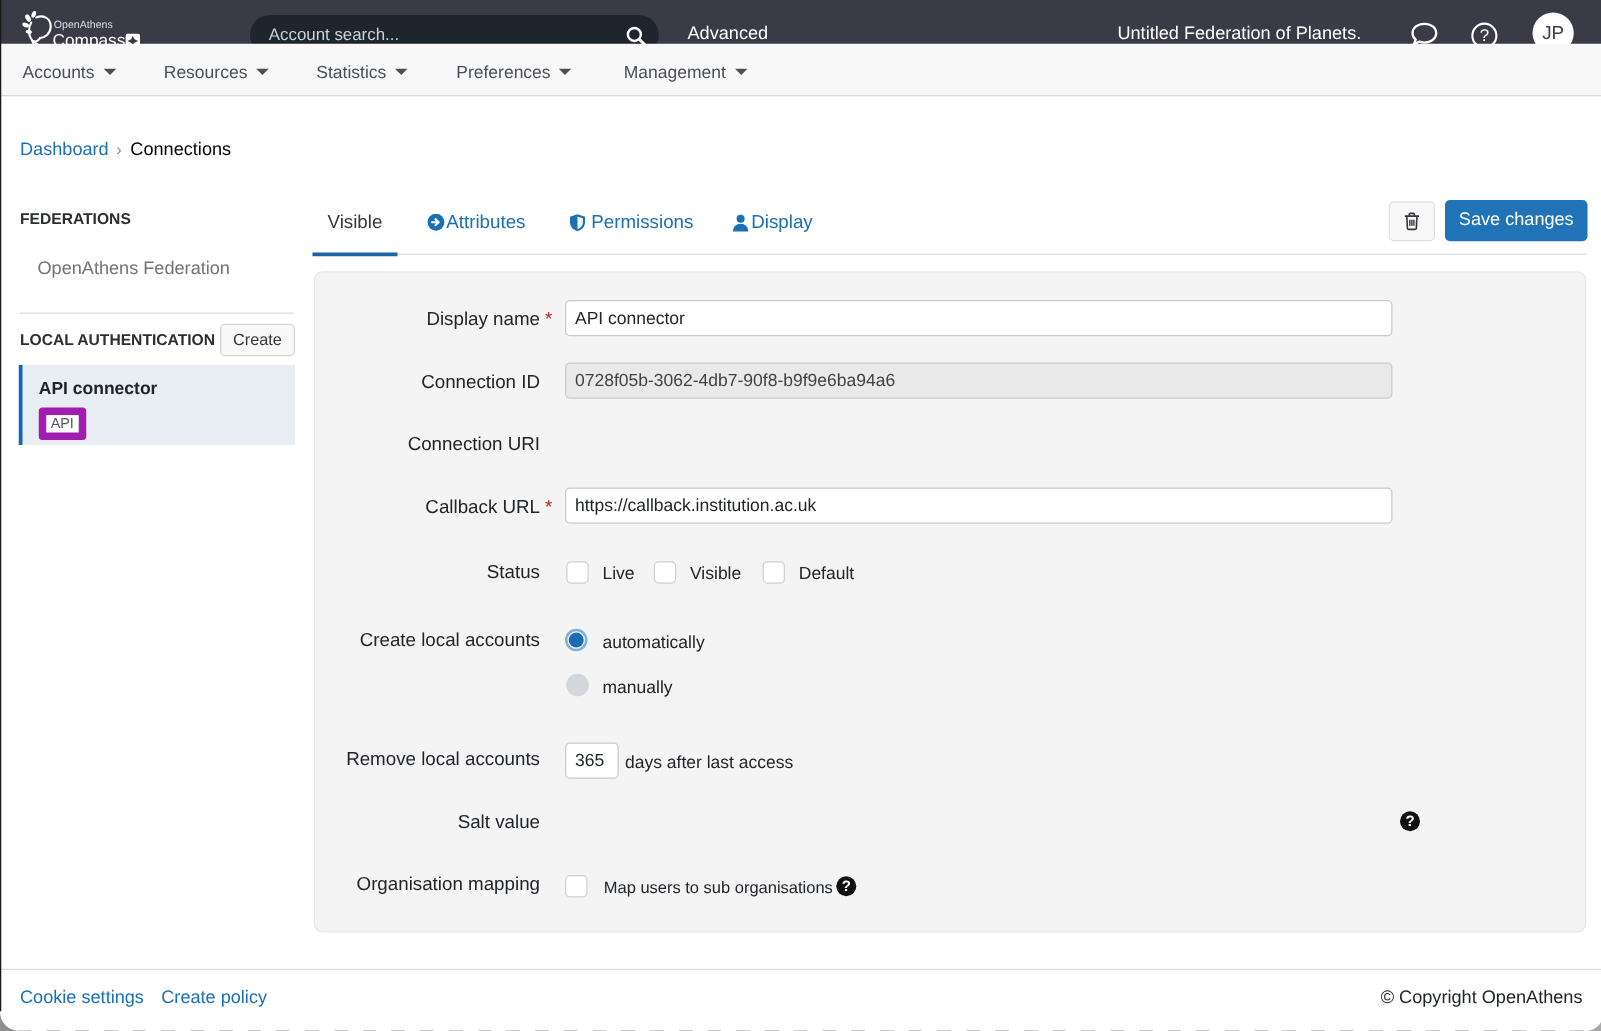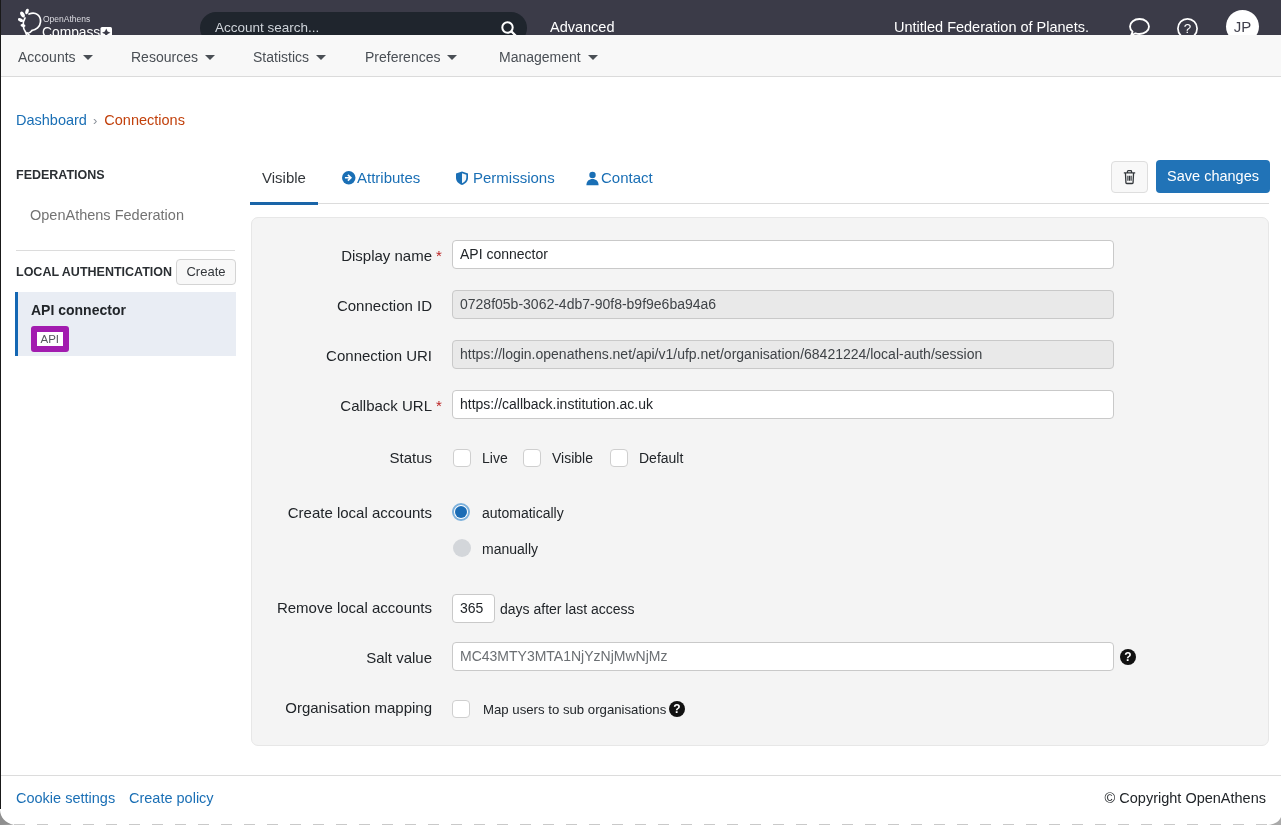--- a/index.html
+++ b/index.html
@@ -25,21 +25,21 @@
   .menubar { position:absolute; left:0; top:35px; width:1281px; height:42px;
     background:#f8f8f8; border-bottom:1px solid #dbdbdb; }
   .menubar .mi { position:absolute; top:14px; font-size:14px; color:#4a4f55; }
   .caret { display:inline-block; width:0; height:0; border-left:5px solid transparent;
     border-right:5px solid transparent; border-top:5px solid #4a4f55; margin-left:7px; vertical-align:2px; }
 
   
   .crumbs { position:absolute; left:16px; top:112px; font-size:14.5px; }
   .crumbs a { color:#1a6fb5; text-decoration:none; }
   .crumbs .sep { color:#8a9199; margin:0 7px 0 6px; font-size:13px; }
-  .crumbs .cur { color:#c2410c; }
+  .crumbs .cur { color:#000000; }
 
   
   .sidehead { position:absolute; font-size:12.5px; font-weight:bold; color:#2b2f33; }
   .fedlink { position:absolute; left:30px; top:207px; font-size:14.5px; color:#737373; text-decoration:none; }
   .sidediv { position:absolute; left:16px; top:250px; width:219px; border-top:1px solid #dcdcdc; }
   .createbtn { position:absolute; left:176px; top:259px; width:60px; height:26px;
     background:#f8f8f8; border:1px solid #d4d4d4; border-radius:4px;
     font-size:13px; color:#33373b; text-align:center; line-height:24px; }
   .selitem { position:absolute; left:15px; top:292px; width:221px; height:64px;
     background:#e9edf4; border-left:3px solid #1467b3; }
@@ -176,40 +176,39 @@
   <div class="tabtxt" style="left:357px;"><a href="#">Attributes</a></div>
   <svg class="tabico" style="left:456px; top:171px;" width="12" height="14.5" viewBox="0 0 15 17">
       <path d="M7.5 0 L15 2.5 V8 C15 12.5 12 15.5 7.5 17 C3 15.5 0 12.5 0 8 V2.5 Z" fill="#1a6fb5"></path>
       <path d="M7.5 2.2 L12.9 4 V8 C12.9 11.2 10.8 13.6 7.5 14.9 Z" fill="#fff" opacity="0.95"></path>
     </svg>
   <div class="tabtxt" style="left:473px;"><a href="#">Permissions</a></div>
   <svg class="tabico" style="left:586px; top:171px;" width="13" height="14.5" viewBox="0 0 15 16">
       <circle cx="7.5" cy="4.2" r="3.7" fill="#1a6fb5"></circle>
       <path d="M0.5 16 C0.5 11.3 3.5 8.8 7.5 8.8 C11.5 8.8 14.5 11.3 14.5 16 Z" fill="#1a6fb5"></path>
     </svg>
-  <div class="tabtxt" style="left:601px;"><a href="#">Contact</a></div>
+  <div class="tabtxt" style="left:601px;"><a href="#">Display</a></div>
 
   <div class="trashbtn">
     <svg width="13" height="18" viewBox="0 0 16 18" style="margin:6px 0 0 11px;">
       <path d="M1 4 H15 M5.5 4 V2.2 C5.5 1.6 6 1.2 6.5 1.2 H9.5 C10 1.2 10.5 1.6 10.5 2.2 V4 M3 4 L3.6 16 C3.6 16.5 4.1 17 4.7 17 H11.3 C11.9 17 12.4 16.5 12.4 16 L13 4" fill="none" stroke="#33373b" stroke-width="1.6"></path>
       <path d="M6 7.5 V13.5 M8 7.5 V13.5 M10 7.5 V13.5" stroke="#33373b" stroke-width="1.4"></path>
     </svg>
   </div>
   <div class="savebtn">Save changes</div>
 
   <div class="panel">
 
     <div class="lab" style="top:29px;">Display name<span class="req">*</span></div>
     <div class="inp wide" style="top:22px;">API connector</div>
 
     <div class="lab" style="top:79px;">Connection ID</div>
     <div class="inp dis wide" style="top:72px;">0728f05b-3062-4db7-90f8-b9f9e6ba94a6</div>
 
     <div class="lab" style="top:129px;text-align:right;">Connection URI</div>
-    <div class="inp dis wide" style="top:122px;">https://login.openathens.net/api/v1/ufp.net/organisation/68421224/local-auth/session</div>
 
     <div class="lab" style="top:179px;">Callback URL<span class="req">*</span></div>
     <div class="inp wide" style="top:172px;">https://callback.institution.ac.uk</div>
 
     <div class="lab" style="top:231px;">Status</div>
     <div class="cbx" style="left:201px; top:231px;"></div>
     <div class="ctext" style="left:230px; top:232px;">Live</div>
     <div class="cbx" style="left:271px; top:231px;"></div>
     <div class="ctext" style="left:300px; top:232px;">Visible</div>
     <div class="cbx" style="left:358px; top:231px;"></div>
@@ -219,21 +218,20 @@
     <div class="radio-on" style="left:200px; top:285px;"></div>
     <div class="ctext" style="left:230px; top:287px;">automatically</div>
     <div class="radio-off" style="left:201px; top:321px;"></div>
     <div class="ctext" style="left:230px; top:323px;">manually</div>
 
     <div class="lab" style="top:381px;">Remove local accounts</div>
     <div class="inp" style="left:200px; top:376px; width:43px;">365</div>
     <div class="ctext" style="left:248px; top:383px;">days after last access</div>
 
     <div class="lab" style="top:431px;">Salt value</div>
-    <div class="inp wide" style="top:424px; color:#6b6f73;">MC43MTY3MTA1NjYzNjMwNjMz</div>
     <div class="qico" style="left:868px; top:431px;">?</div>
 
     <div class="lab" style="top:481px;">Organisation mapping</div>
     <div class="cbx" style="left:200px; top:482px;"></div>
     <div class="ctext" style="left:231px; top:484px; font-size:13.2px;">Map users to sub organisations</div>
     <div class="qico" style="left:417px; top:483px;">?</div>
   </div>
 
   <div class="footer">
     <a href="#" style="position:absolute; left:16px; top:14px;">Cookie settings</a>

